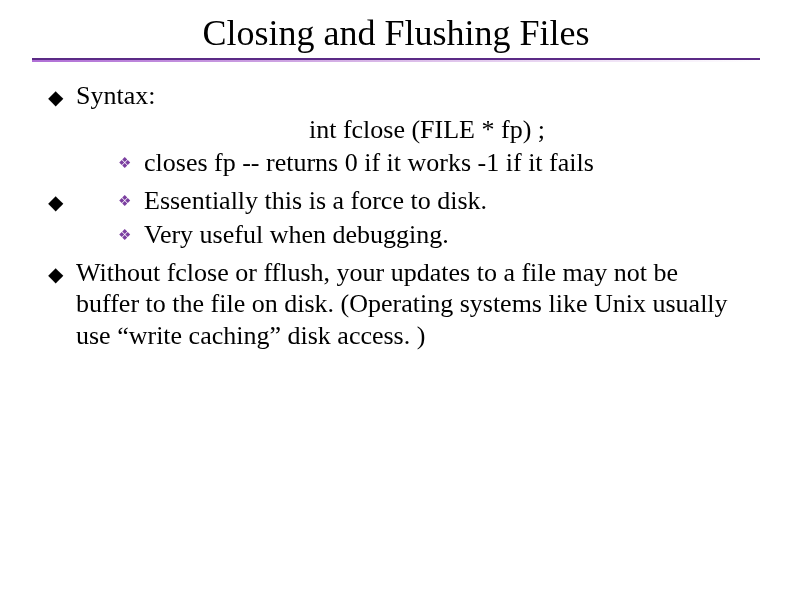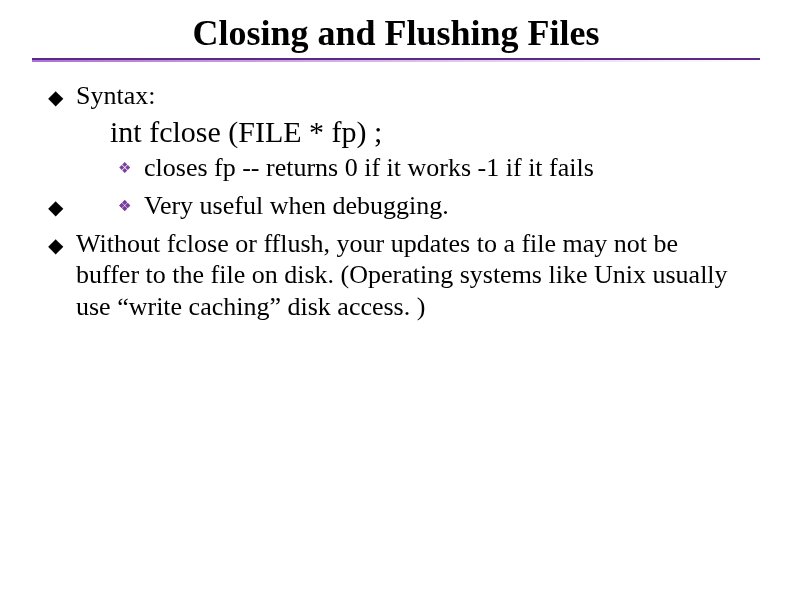--- a/index.html
+++ b/index.html
@@ -15,21 +15,21 @@
   .slide {
     width: 792px;
     height: 612px;
     position: relative;
     box-sizing: border-box;
     padding: 12px 0 0 0;
   }
   .title {
     text-align: center;
     font-size: 36px;
-    font-weight: bold;
+    font-weight: normal;
     margin: 0 0 4px 0;
   }
   .divider {
     margin: 0 32px 18px 32px;
     height: 4px;
     position: relative;
   }
   .divider .line-dark {
     position: absolute;
     top: 0; left: 0; right: 0;
@@ -55,21 +55,22 @@
   .lvl1 .bullet {
     position: absolute;
     left: 0;
     top: 5px;
     font-size: 20px;
   }
   .lvl2 {
     position: relative;
     padding-left: 62px;
     margin: 2px 0 2px 0;
-    font-size: 30px;
+    font-size: 26px;
+    text-align: center;
   }
   .lvl3 {
     position: relative;
     padding-left: 96px;
     margin: 2px 0 2px 0;
     font-size: 26px;
   }
   .lvl3 .bullet {
     position: absolute;
     left: 70px;
@@ -104,20 +105,21 @@
       <span>closes fp  -- returns 0 if it works -1 if it fails</span>
     </div>
 
     <div class="lvl1">
       <span class="bullet">◆</span>
     </div>
 
 
     <div class="lvl3">
       <span class="bullet">❖</span>
+      <span>Essentially this is a force to disk.</span>
     </div>
 
     <div class="lvl3">
       <span class="bullet">❖</span>
       <span>Very useful when debugging.</span>
     </div>
 
     <div class="lvl1">
       <span class="bullet">◆</span>
       <span>Without fclose or fflush, your updates to a file may not be buffer to the file on disk.  (Operating systems like Unix usually use “write caching” disk access. )</span>

